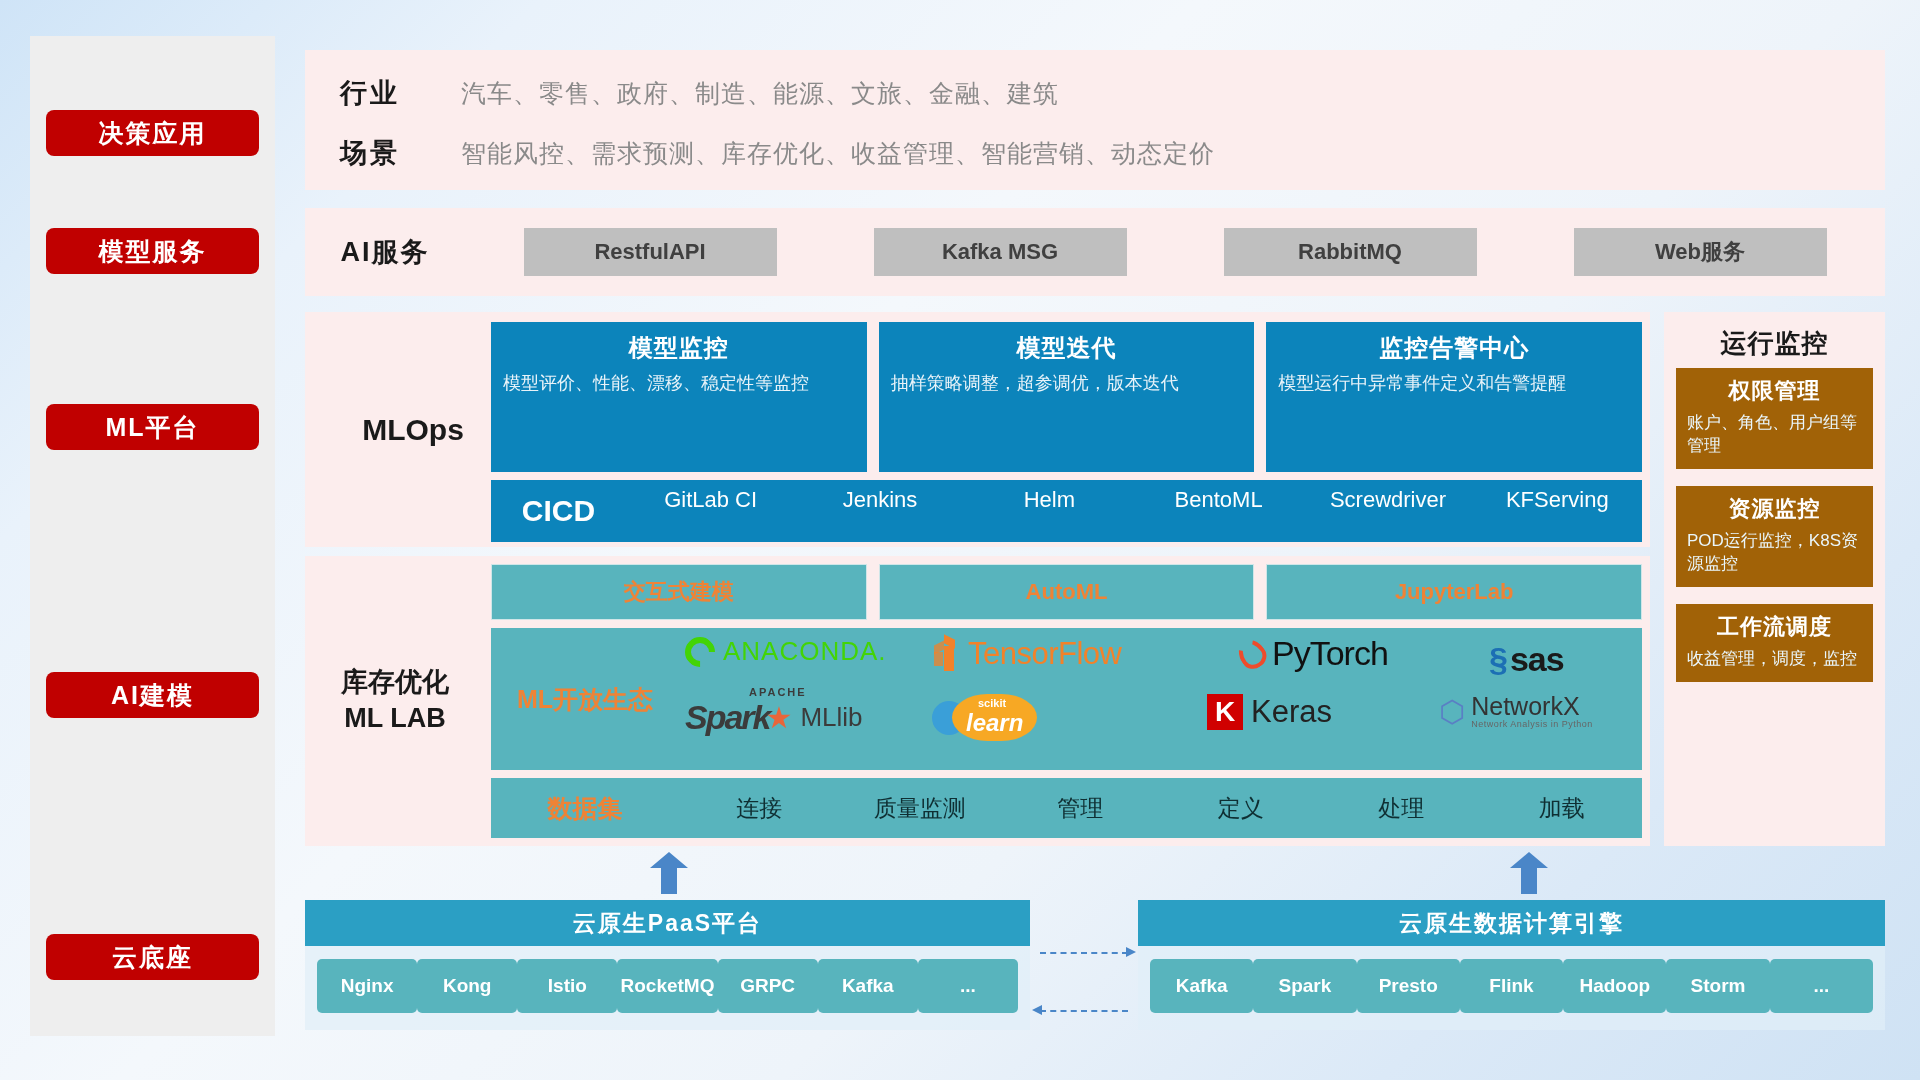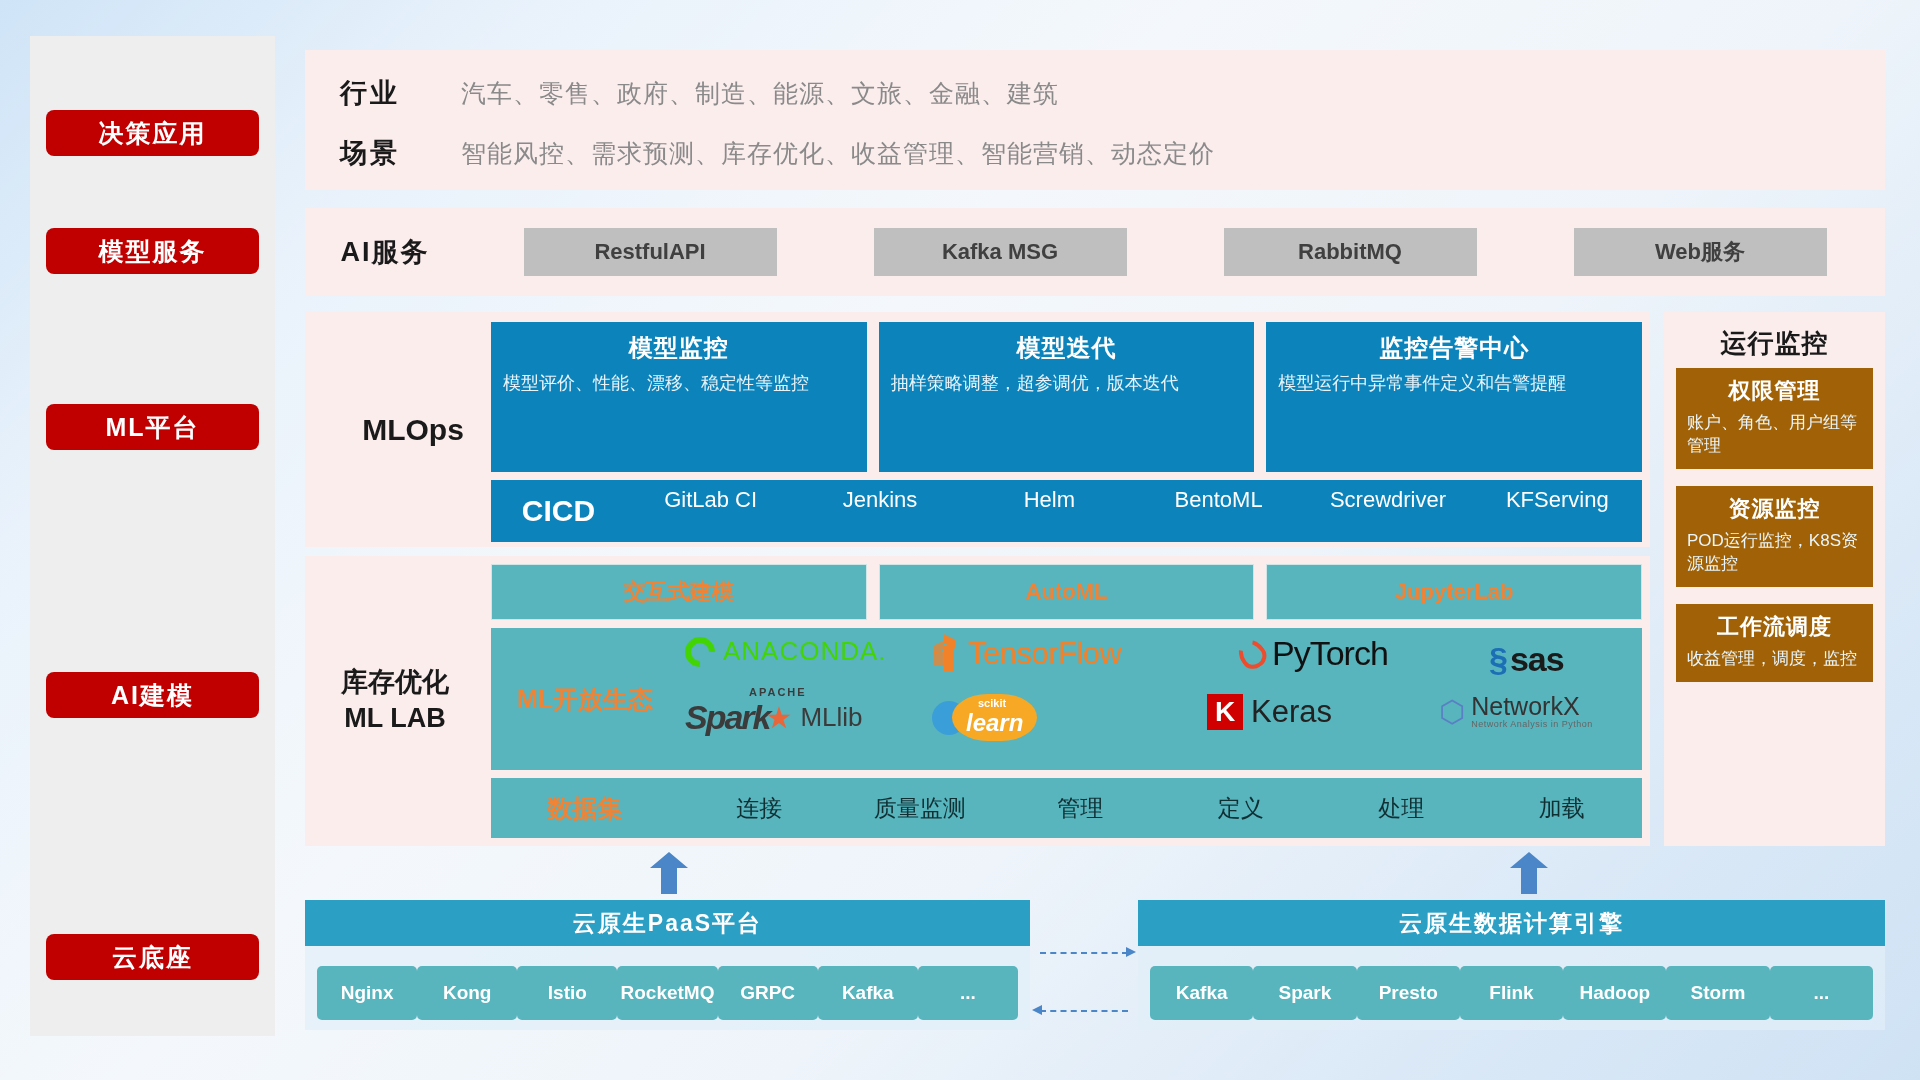--- a/index.html
+++ b/index.html
@@ -113,21 +113,21 @@
   .mon-card h4 { font-size:22px; text-align:center; font-weight:bold; margin-bottom:6px; letter-spacing:1px;}
   .mon-card p { font-size:17px; line-height:1.35; color:#eaf6fb; }
 
   
   #cloud-left { position:absolute; left:305px; top:900px; width:725px; height:130px; background:rgba(224,238,248,.72); }
   #cloud-right { position:absolute; left:1138px; top:900px; width:747px; height:130px; background:rgba(224,238,248,.72); }
   .cloud-head {
     height:46px; background:#2b9fc4; color:#fff; font-size:23px; font-weight:bold;
     display:flex; align-items:center; justify-content:center; letter-spacing:2px;
   }
-  .cloud-chips { display:flex; padding:20px 12px; }
+  .cloud-chips { display:flex; padding:13px 12px; }
   .cloud-chip {
     flex:1; height:54px; background:#58b4bd; border-radius:5px; color:#fff;
     font-size:19px; font-weight:bold; line-height:1.08;
     display:flex; align-items:center; justify-content:center; text-align:center; padding:2px;
   }
 
   
   .up-arrow { position:absolute; width:38px; height:42px; }
   .up-arrow:before {
     content:""; position:absolute; left:11px; top:14px; width:16px; height:28px; background:#4a86c8;

